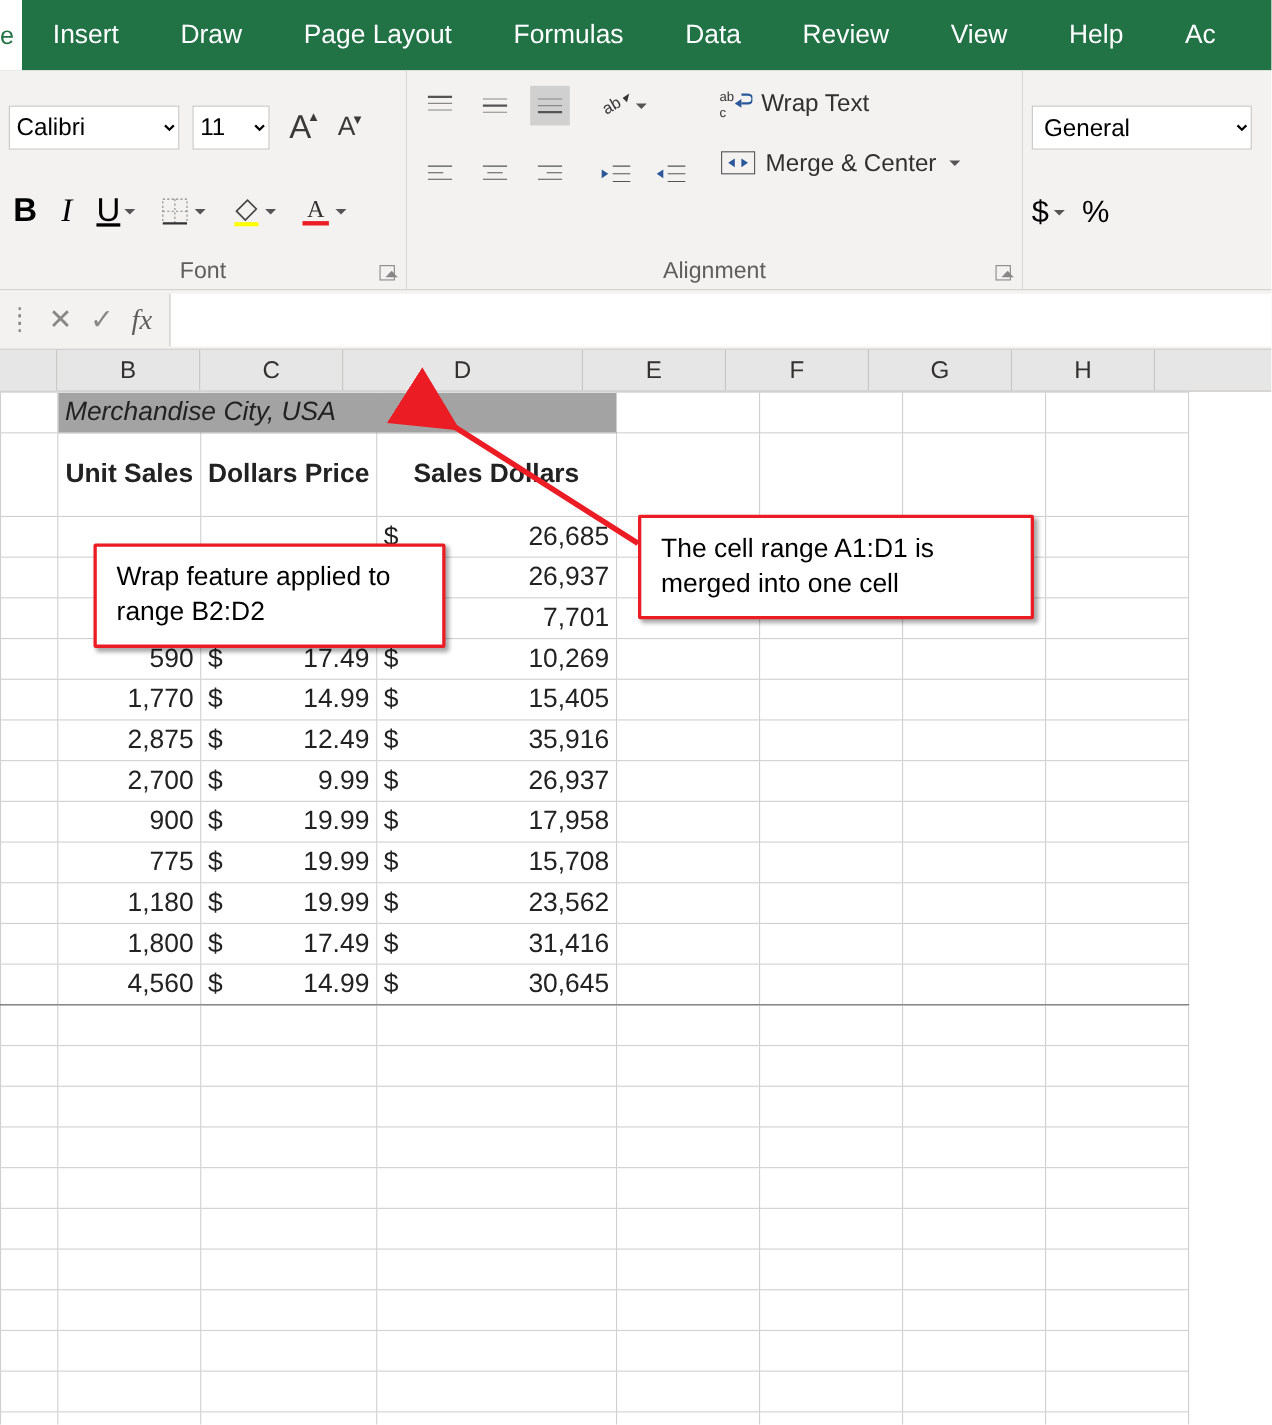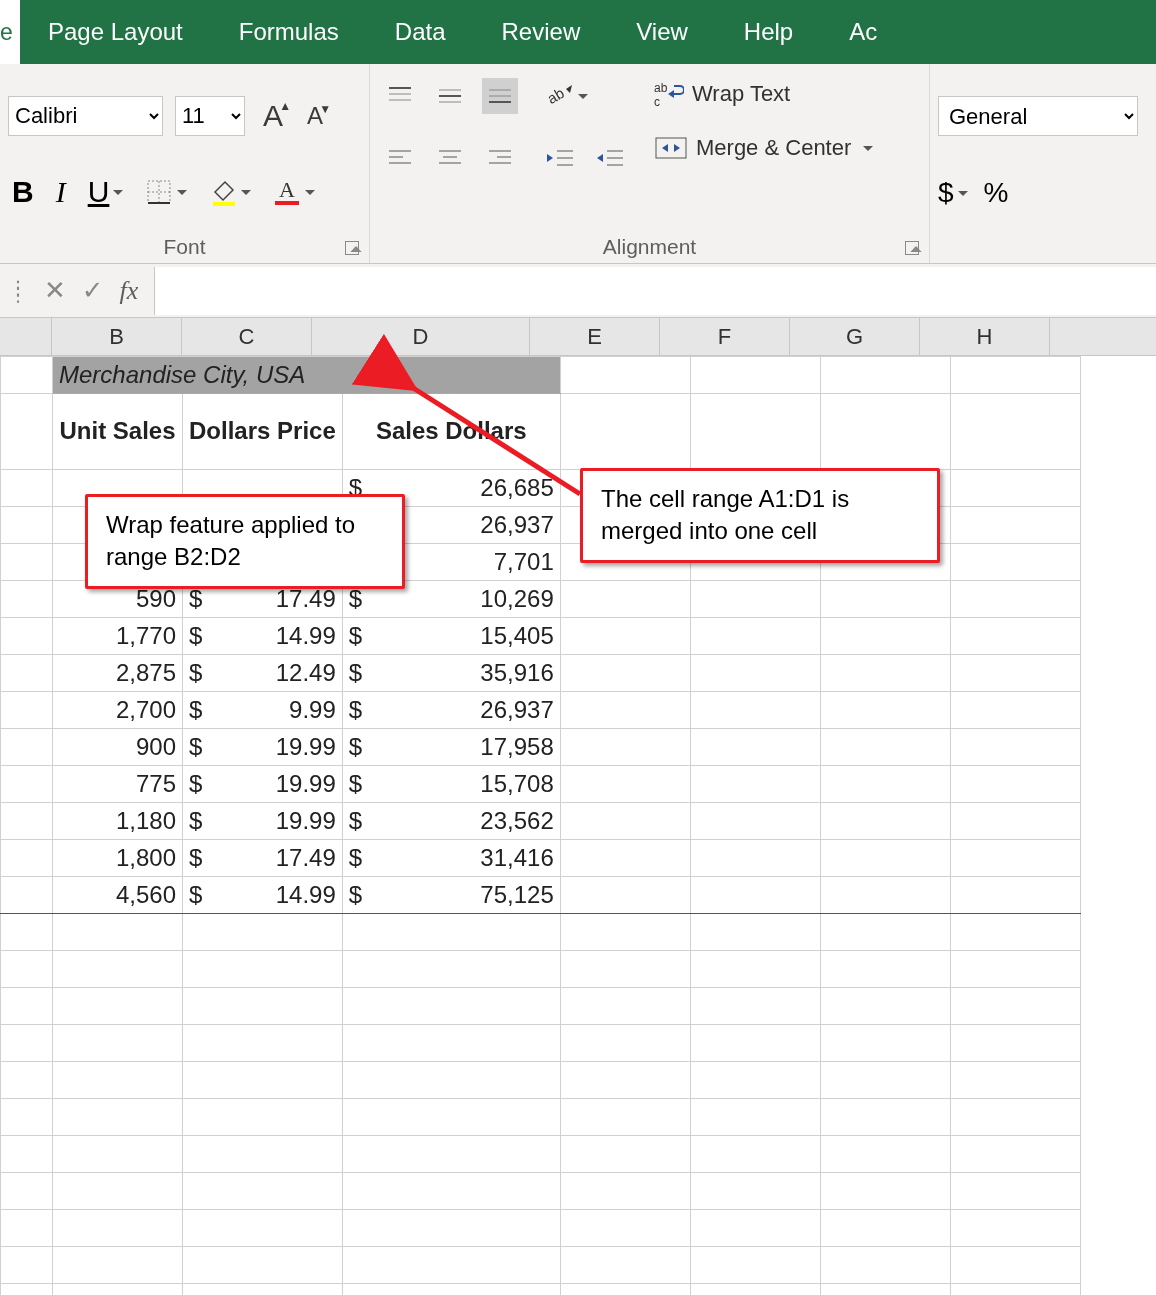--- a/index.html
+++ b/index.html
@@ -159,20 +159,22 @@
   }
   .callout1{left:85px;top:138px;width:320px;}
   .callout2{left:580px;top:112px;width:360px;}
   .arrow-svg{position:absolute;z-index:15;overflow:visible;}
 </style>
 </head>
 <body>
 
 <div class="ribbon-tabs">
   <div class="ribbon-tab-active">e</div>
+  <div class="ribbon-tab">Insert</div>
+  <div class="ribbon-tab">Draw</div>
   <div class="ribbon-tab">Page Layout</div>
   <div class="ribbon-tab">Formulas</div>
   <div class="ribbon-tab">Data</div>
   <div class="ribbon-tab">Review</div>
   <div class="ribbon-tab">View</div>
   <div class="ribbon-tab">Help</div>
   <div class="ribbon-tab" style="padding-right:4px;">Ac</div>
 </div>
 
 <div class="ribbon-body">
@@ -586,21 +588,21 @@
             <td class="wB ra">4,560</td>
             <td class="wC">
               <div class="currency-cell">
                 <span>$</span>
                 <span>14.99</span>
               </div>
             </td>
             <td class="wD">
               <div class="currency-cell">
                 <span>$</span>
-                <span>75,125</span>
+                <span>30,645</span>
               </div>
             </td>
             <td class="wE"></td>
             <td class="wF"></td>
             <td class="wG"></td>
             <td class="wH"></td>
           </tr>
           <tr>
             <td class="wA"></td>
             <td class="wB"></td>

